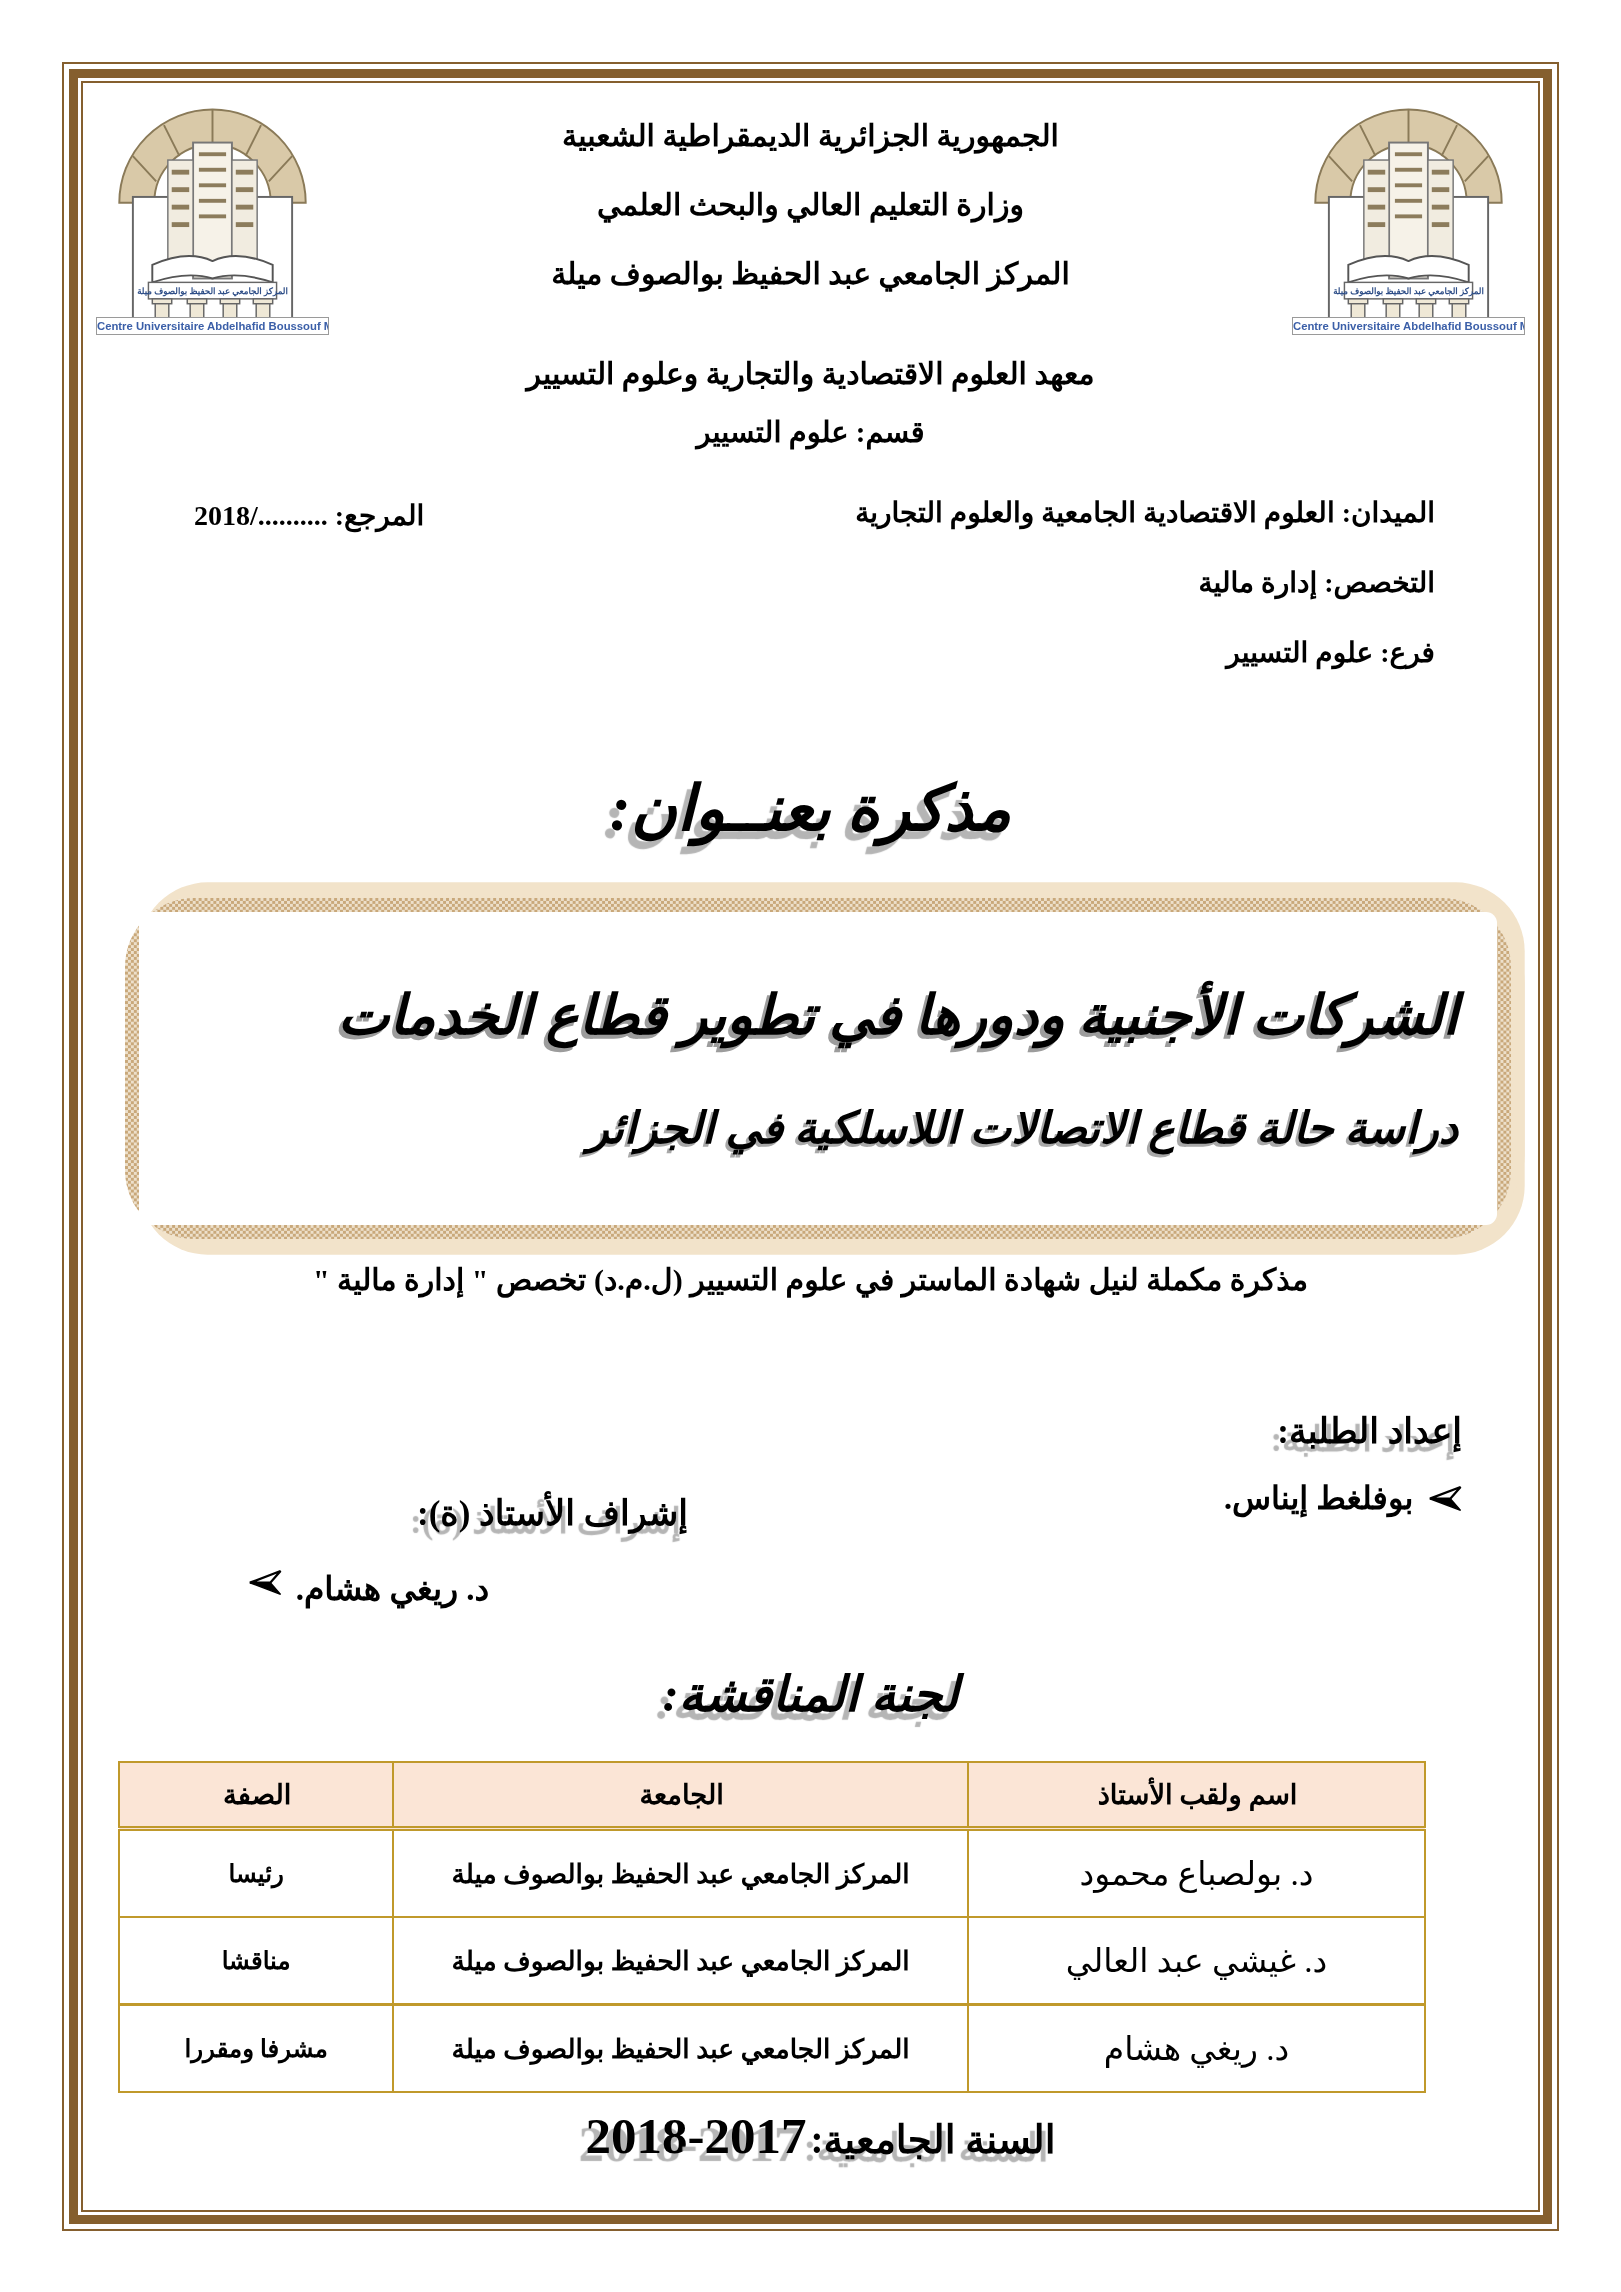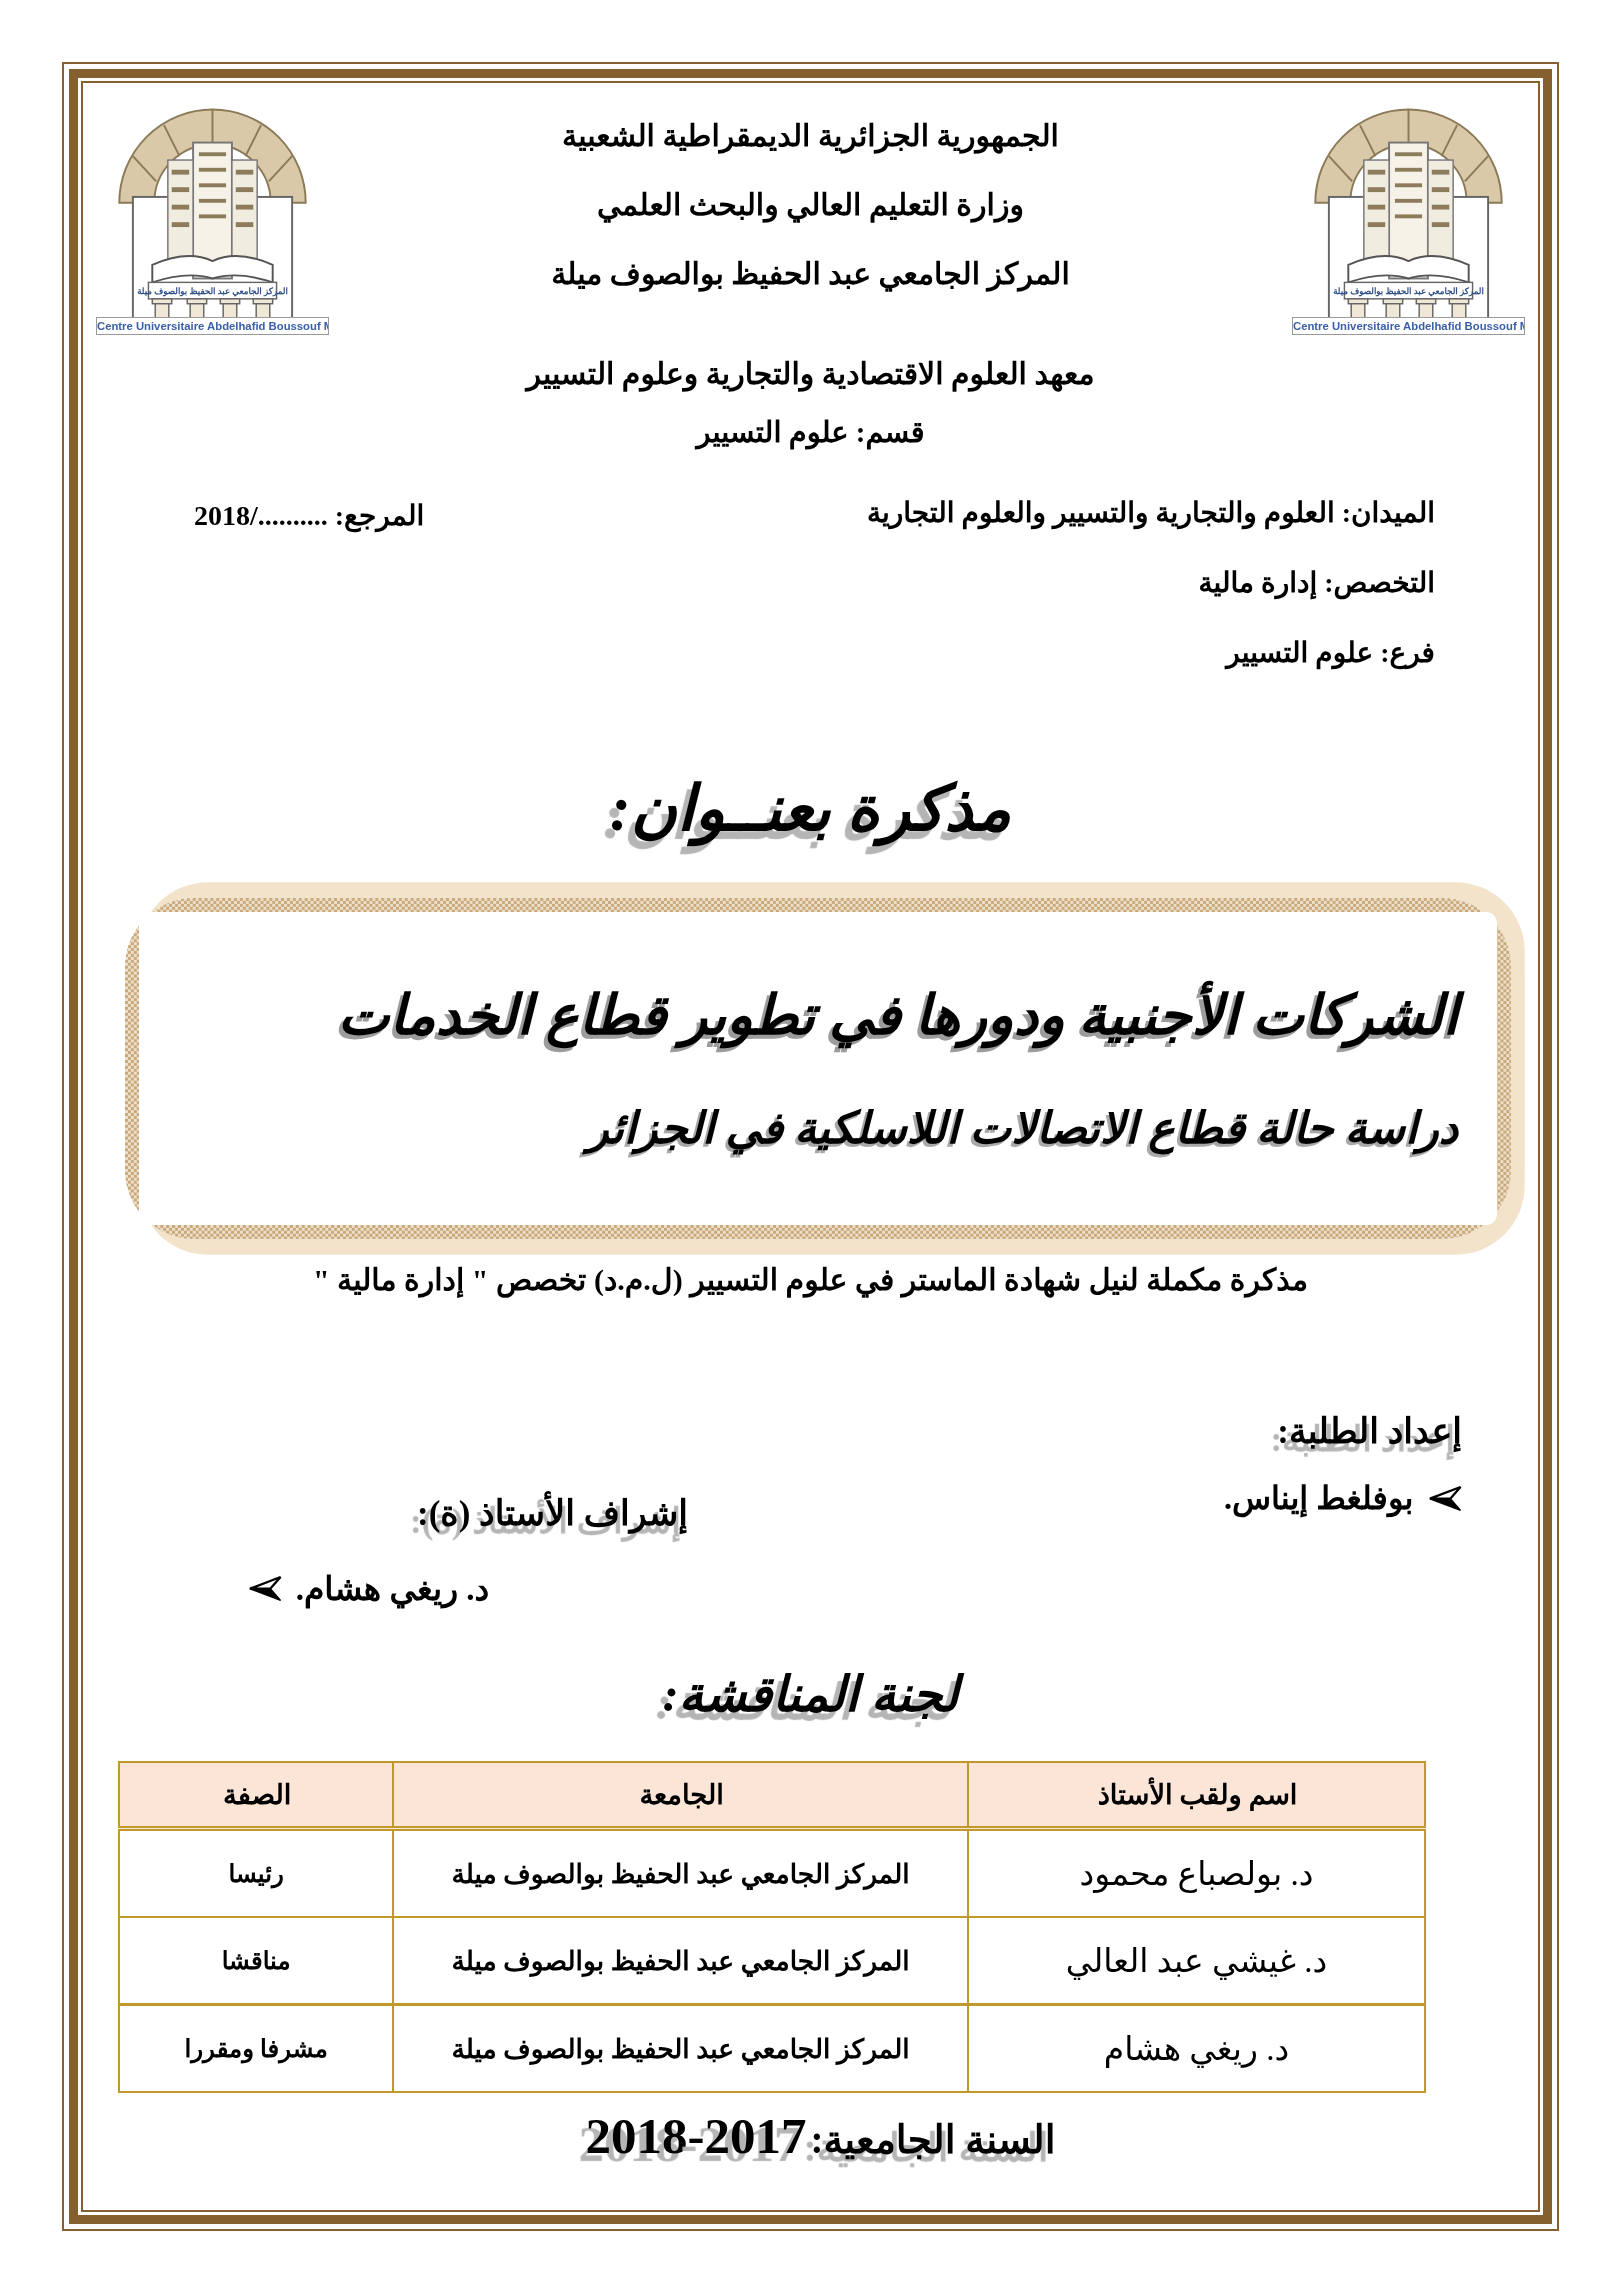--- a/index.html
+++ b/index.html
@@ -69,21 +69,21 @@
   
   .students-block{position:absolute;right:159px;top:1411px;width:412px;text-align:right;}
   .students-heading{font-size:35px;font-weight:bold;}
   .bullet-row{display:flex;align-items:center;gap:13.7px;margin-top:27.4px;}
   .bullet-row.rtl-row{flex-direction:row-reverse;justify-content:flex-start;}
   .bullet-name{font-size:32px;font-weight:bold;}
   .arrow-icon{flex:0 0 auto;width:35px;height:27.4px;}
 
   .supervisor-block{position:absolute;left:247px;top:1493px;width:441px;}
   .supervisor-heading{font-size:35px;font-weight:bold;text-align:right;}
-  .supervisor-row{display:flex;align-items:center;gap:13.7px;margin-top:35px;}
+  .supervisor-row{display:flex;gap:13.7px;margin-top:35px;}
   .supervisor-name{font-size:33px;font-weight:bold;}
 
   .committee-heading{
     position:absolute;left:0;right:0;top:1666px;text-align:center;
     font-size:49px;font-weight:bold;font-style:italic;
   }
 
   
   .committee-table{
     position:absolute;left:118px;top:1761px;width:1308px;
@@ -208,21 +208,21 @@
 
   <div class="header-center rtl">
     <div class="h-line">الجمهورية الجزائرية الديمقراطية الشعبية</div>
     <div class="h-line">وزارة التعليم العالي والبحث العلمي</div>
     <div class="h-line">المركز الجامعي عبد الحفيظ بوالصوف ميلة</div>
     <div class="h-inst">معهد العلوم الاقتصادية والتجارية وعلوم التسيير</div>
     <div class="h-dept">قسم: علوم التسيير</div>
   </div>
 
   <div class="meta-right rtl">
-    <div>الميدان: العلوم والتجارية والتسيير والعلوم التجارية</div>
+    <div>الميدان: العلوم الاقتصادية الجامعية والعلوم التجارية</div>
     <div>التخصص: إدارة مالية</div>
     <div>فرع: علوم التسيير</div>
   </div>
 
   <div class="meta-left rtl">المرجع: ........../2018</div>
 
   <div class="memo-label shadowed rtl">مذكرة بعنــوان:</div>
 
   <div class="title-outer">
     <div class="title-inner rtl">

